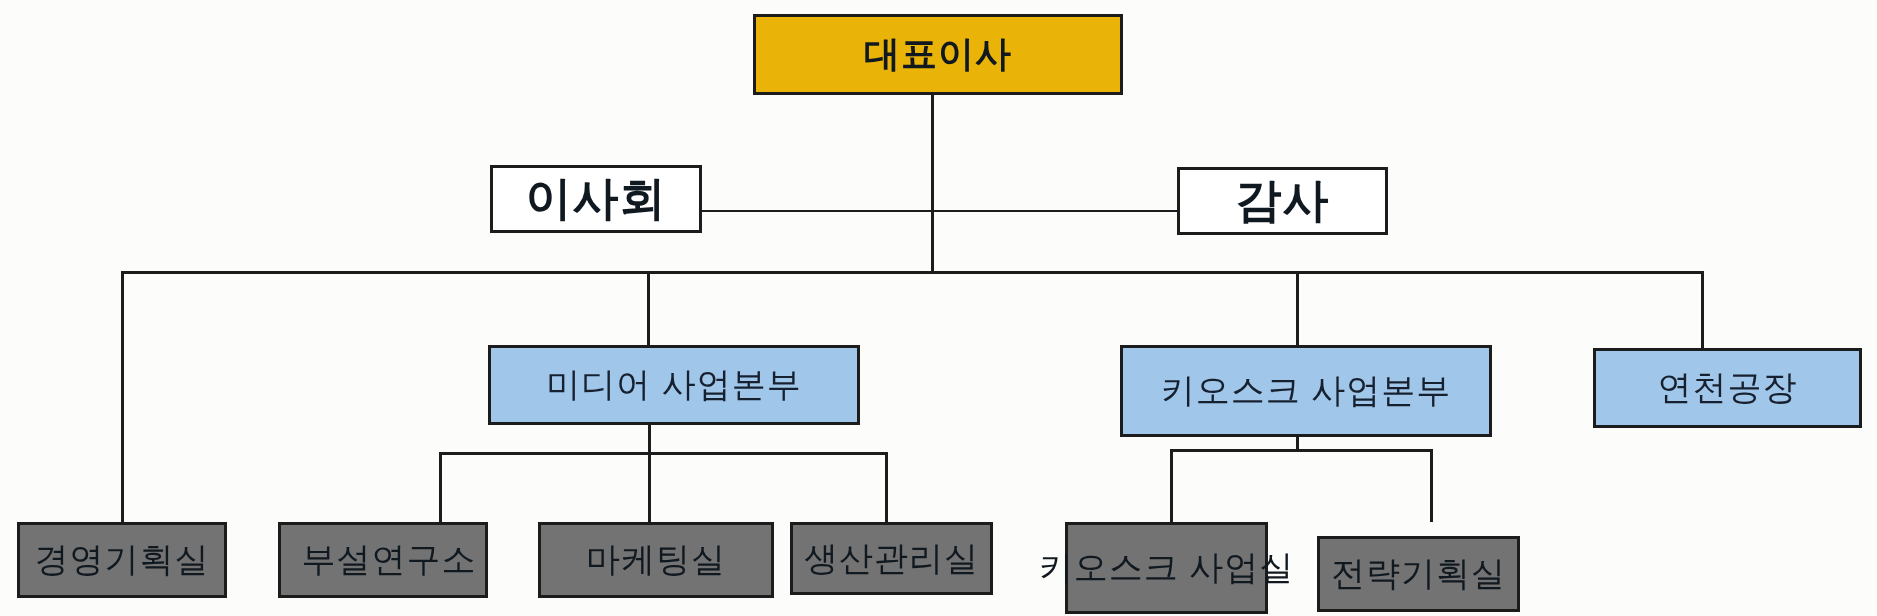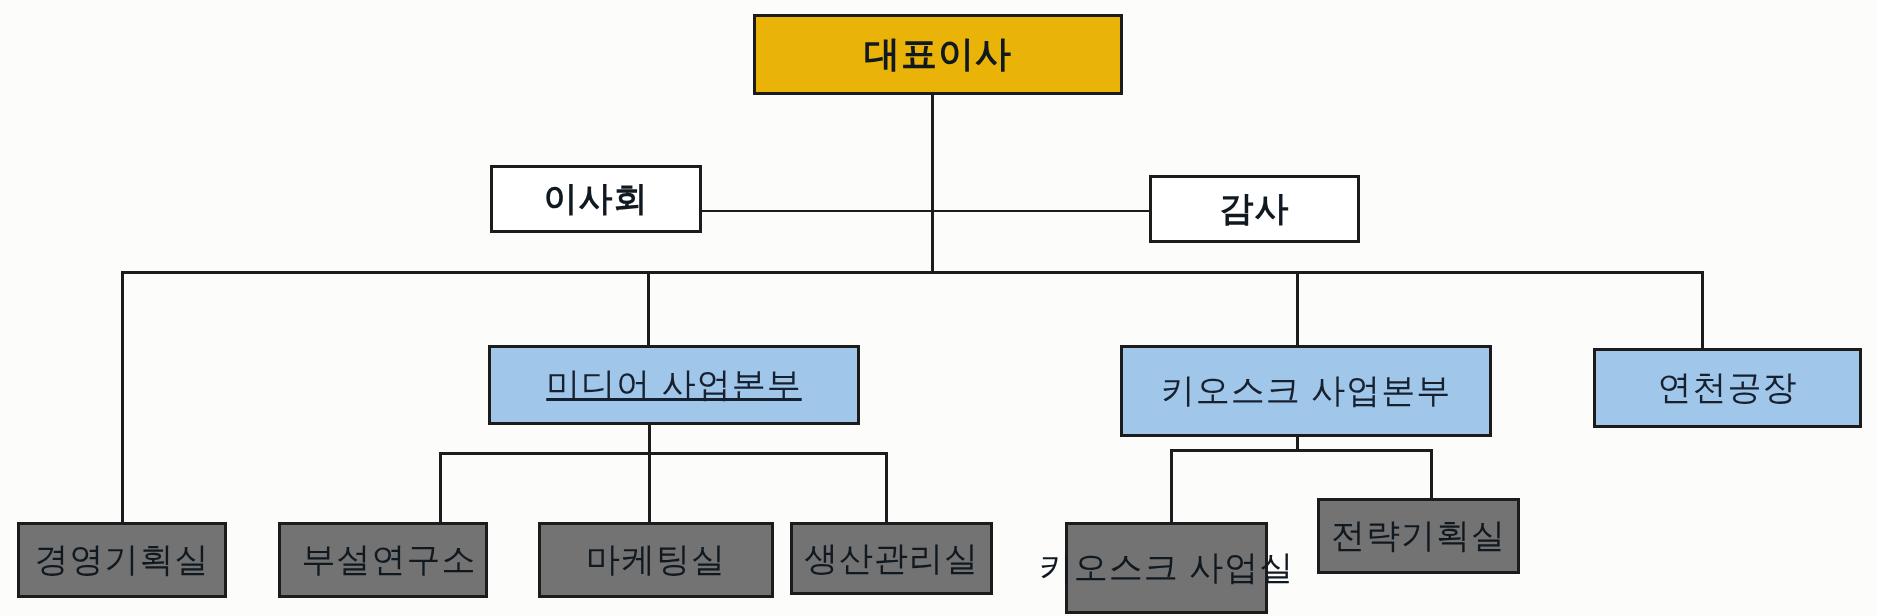--- a/index.html
+++ b/index.html
@@ -23,43 +23,43 @@
     align-items: center;
     justify-content: center;
     text-align: center;
     color: #101820;
     font-size: 34px;
     letter-spacing: 1px;
     white-space: nowrap;
     z-index: 2;
   }
   .node.lvl-top   { background: #eab308; font-weight: bold; font-size: 36px; }
-  .node.lvl-staff { background: #ffffff; font-weight: bold; font-size: 34px; }
+  .node.lvl-staff { background: #ffffff; font-weight: bold; font-size: 46px; }
   .node.lvl-div   { background: #a0c6ea; color: #17202e; }
   .node.lvl-dept  { background: #737373; }
 
   .line {
     position: absolute;
     background: #1c1c1c;
     z-index: 1;
   }
 
   
   #n-ceo          { left:  753px; top:  14px; width: 370px; height: 81px; }
   #n-board        { left:  490px; top: 165px; width: 212px; height: 68px; }
-  #n-auditor      { left: 1149px; top: 167px; width: 211px; height: 68px; margin-top: 8px; }
-  #n-media        { left:  488px; top: 345px; width: 372px; height: 80px; text-decoration: underline; }
+  #n-auditor      { left: 1177px; top: 167px; width: 211px; height: 68px; }
+  #n-media        { left:  488px; top: 345px; width: 372px; height: 80px; }
   #n-kiosk        { left: 1120px; top: 345px; width: 372px; height: 92px; }
   #n-factory      { left: 1593px; top: 348px; width: 269px; height: 80px; }
   #n-mgmt         { left:   17px; top: 522px; width: 210px; height: 76px; }
   #n-research     { left:  278px; top: 522px; width: 210px; height: 76px; padding-left: 12px; }
   #n-marketing    { left:  538px; top: 522px; width: 236px; height: 76px; }
   #n-production   { left:  790px; top: 522px; width: 203px; height: 73px; }
   #n-kioskoffice  { left: 1065px; top: 522px; width: 203px; height: 92px; }
-  #n-strategy     { left: 1317px; top: 498px; width: 203px; height: 76px; }
+  #n-strategy     { left: 1317px; top: 536px; width: 203px; height: 76px; }
 
   
   #l-ceo-drop      { left:  931px; top:  95px; width:   3px; height: 177px; }
   #l-board-auditor { left:  702px; top: 210px; width: 475px; height:   2px; }
   #l-main-bus      { left:  121px; top: 271px; width:1583px; height:   3px; }
   #l-drop-mgmt     { left:  121px; top: 271px; width:   3px; height: 251px; }
   #l-drop-media    { left:  647px; top: 271px; width:   3px; height:  74px; }
   #l-drop-kiosk    { left: 1296px; top: 271px; width:   3px; height:  74px; }
   #l-drop-factory  { left: 1701px; top: 271px; width:   3px; height:  77px; }
   #l-media-stem    { left:  648px; top: 425px; width:   3px; height:  97px; }

